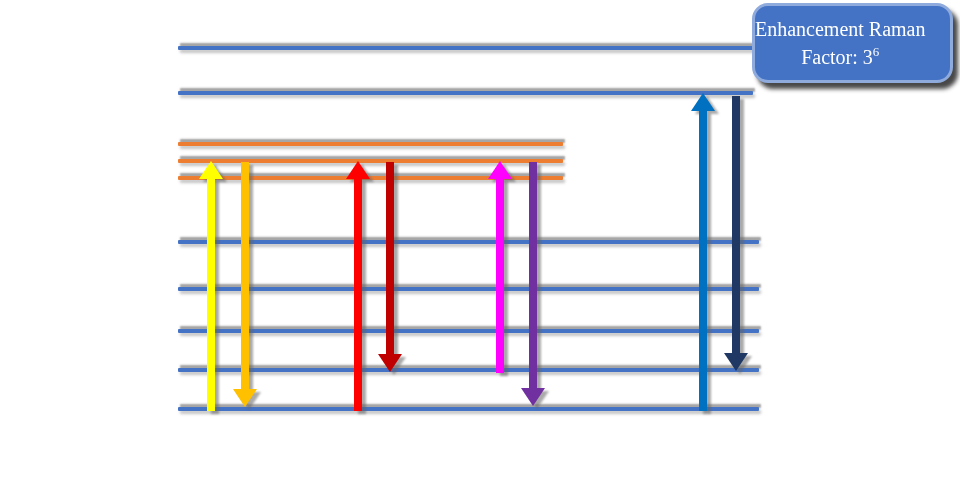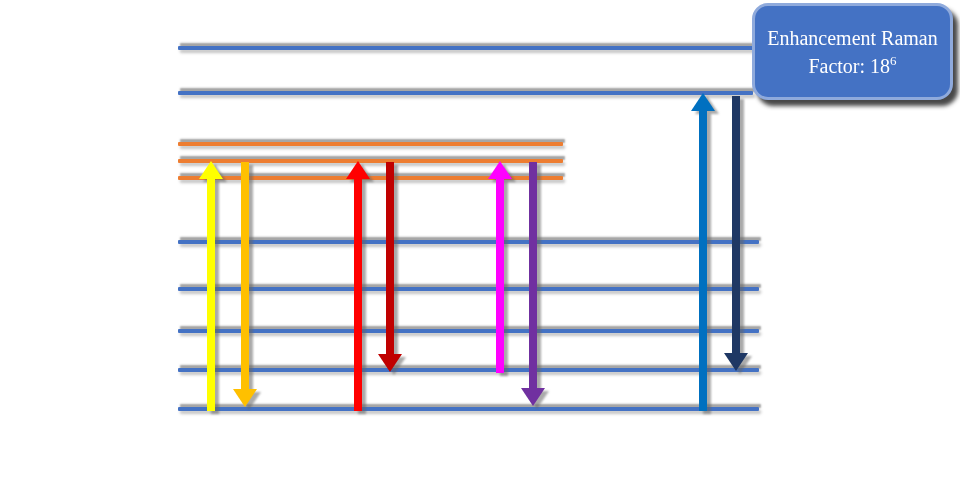--- a/index.html
+++ b/index.html
@@ -44,45 +44,45 @@
   .arrow.up .shaft  { top: 16px; bottom: 0; }
   .arrow.down .head { bottom: 0; }
   .arrow.down .shaft{ bottom: 16px; top: 0; }
 
   
   .callout {
     position: absolute;
     left: 752px;
     top: 3px;
     width: 201px;
-    height: 97px;
+    height: 80px;
     box-sizing: border-box;
     background: #4472C4;
     border: 3px solid #8FAADC;
     border-radius: 16px;
     box-shadow: 5px 6px 4px rgba(40,40,40,0.85);
     display: flex;
     align-items: center;
-    justify-content: center;
+    justify-content: flex-start;
     text-align: center;
     color: #ffffff;
     font-size: 20px;
     line-height: 1.4;
     z-index: 30;
   }
   .callout sup { font-size: 13px; }
 </style>
 </head>
 <body>
 
 <div id="canvas" style="width: 960px; height: 477px; background: rgb(255, 255, 255);">
   <div class="callout" style="background: rgb(68, 114, 196); border-color: rgb(143, 170, 220); color: rgb(255, 255, 255);">
     <div>
       <span>Enhancement Raman</span><br>
-      <span>Factor: 18</span><sup>6</sup>
+      <span>Factor: 3</span><sup>6</sup>
     </div>
   </div>
 <div class="level" style="left: 178px; width: 575px; top: 46px; background: rgb(68, 114, 196);"></div>
     <div class="level" style="left: 178px; width: 575px; top: 91px; background: rgb(68, 114, 196);"></div>
     <div class="level" style="left: 178px; width: 385px; top: 142px; background: rgb(237, 125, 49);"></div>
     <div class="level" style="left: 178px; width: 385px; top: 159px; background: rgb(237, 125, 49);"></div>
     <div class="level" style="left: 178px; width: 385px; top: 176px; background: rgb(237, 125, 49);"></div>
     <div class="level" style="left: 178px; width: 581px; top: 240px; background: rgb(68, 114, 196);"></div>
     <div class="level" style="left: 178px; width: 581px; top: 287px; background: rgb(68, 114, 196);"></div>
     <div class="level" style="left: 178px; width: 581px; top: 329px; background: rgb(68, 114, 196);"></div>

